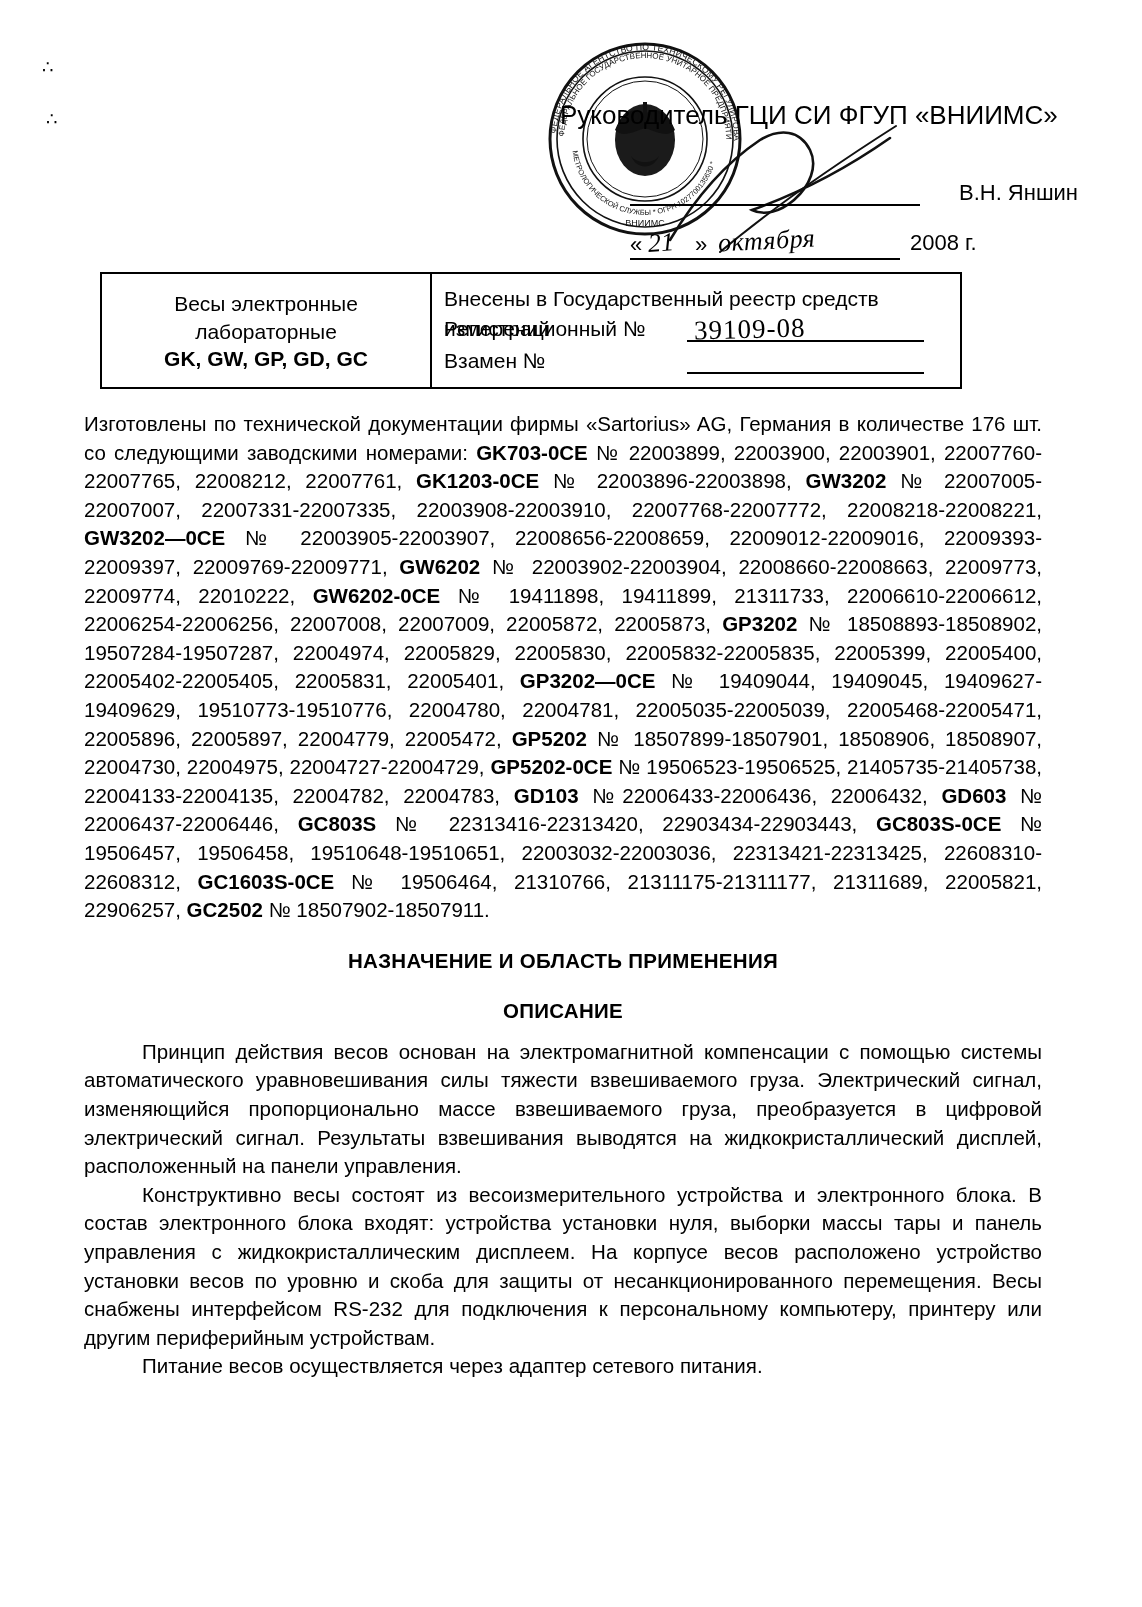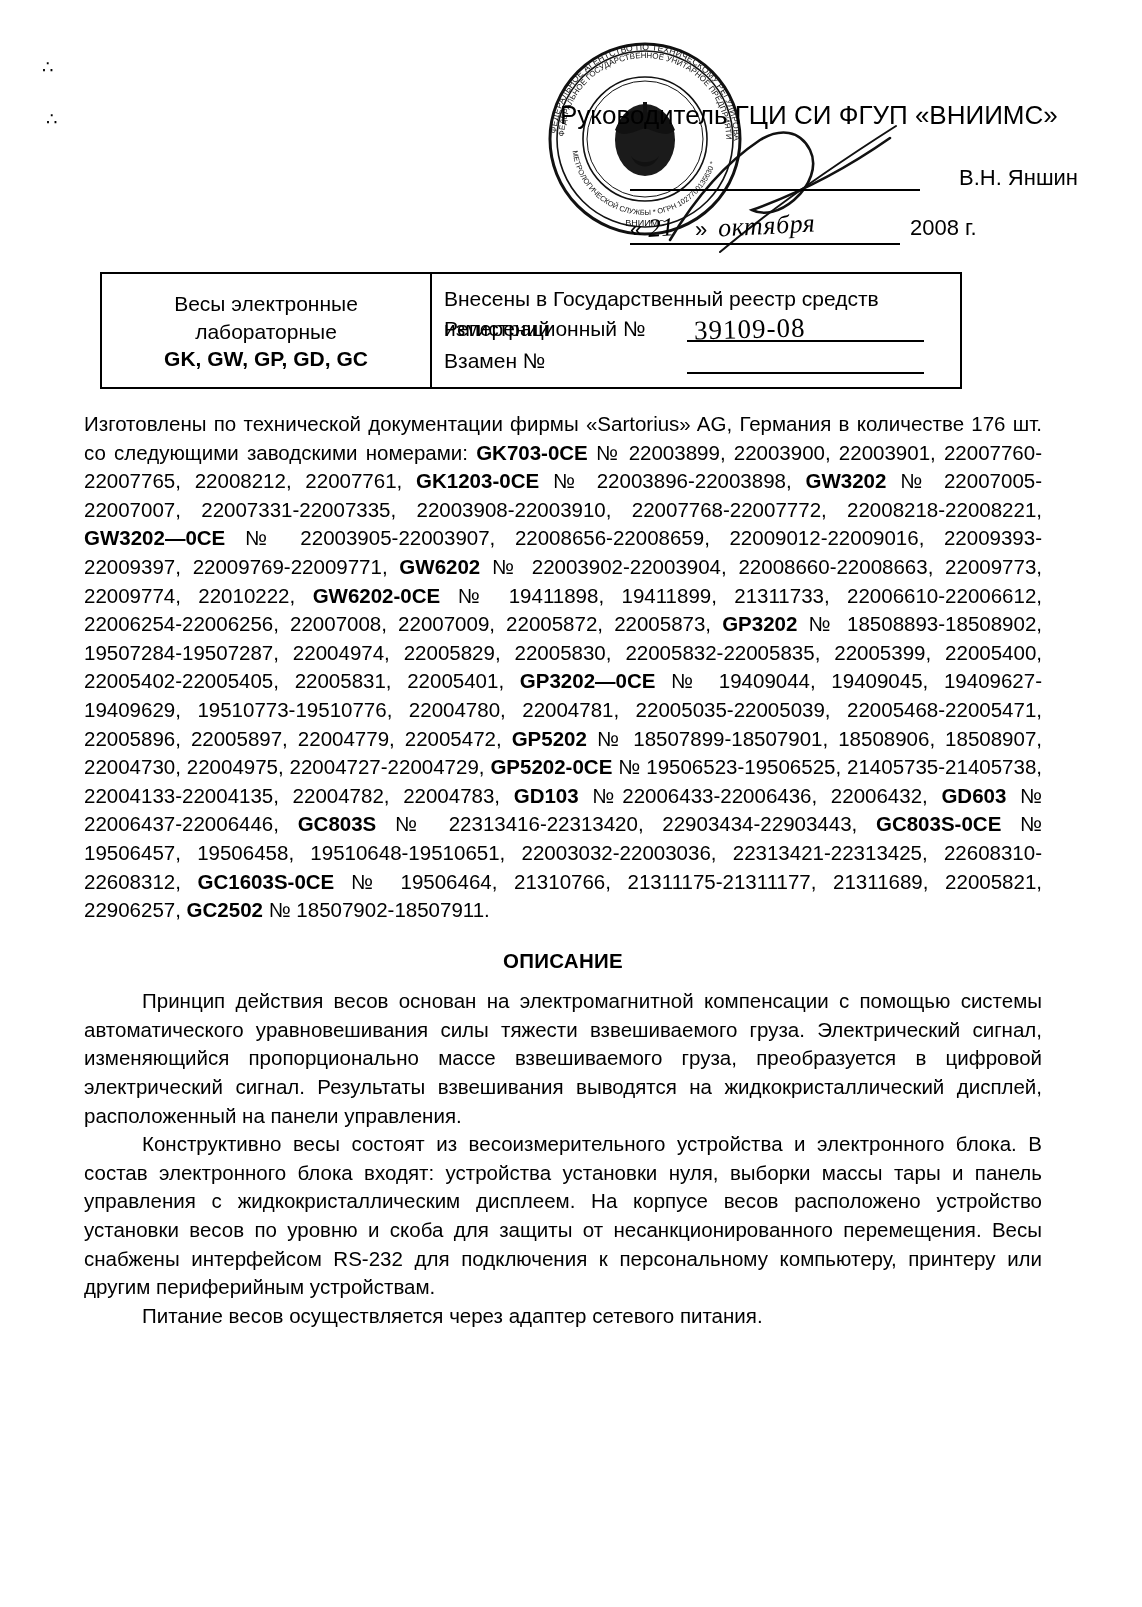--- a/index.html
+++ b/index.html
@@ -40,21 +40,21 @@
     font-weight: bold;
     letter-spacing: 0.5px;
     margin-left: 140px;
   }
   .approval-line2 {
     font-size: 26px;
     margin-top: 22px;
     white-space: nowrap;
   }
   .approval-sign-row {
-    margin-top: 34px;
+    margin-top: 49px;
     position: relative;
     height: 30px;
   }
   .sign-rule {
     position: absolute;
     left: 70px;
     top: 24px;
     width: 290px;
     border-bottom: 2px solid #000;
   }
@@ -320,20 +320,21 @@
     </div>
 
     <div class="body-text">
 
       <p class="justify-block">
         <span>Изготовлены по технической документации фирмы «Sartorius» AG, Германия в количестве 176 шт. со следующими заводскими номерами:</span>
         <span id="serial-groups"> <span class="b">GK703-0CE</span><span> № 22003899, 22003900, 22003901, 22007760-22007765, 22008212, 22007761,</span> <span class="b">GK1203-0CE</span><span> № 22003896-22003898,</span> <span class="b">GW3202</span><span> № 22007005-22007007, 22007331-22007335, 22003908-22003910, 22007768-22007772, 22008218-22008221,</span> <span class="b">GW3202—0CE</span><span> № 22003905-22003907, 22008656-22008659, 22009012-22009016, 22009393-22009397, 22009769-22009771,</span> <span class="b">GW6202</span><span> № 22003902-22003904, 22008660-22008663, 22009773, 22009774, 22010222,</span> <span class="b">GW6202-0CE</span><span> № 19411898, 19411899, 21311733, 22006610-22006612, 22006254-22006256, 22007008, 22007009, 22005872, 22005873,</span> <span class="b">GP3202</span><span> № 18508893-18508902, 19507284-19507287, 22004974, 22005829, 22005830, 22005832-22005835, 22005399, 22005400, 22005402-22005405, 22005831, 22005401,</span> <span class="b">GP3202—0CE</span><span> № 19409044, 19409045, 19409627-19409629, 19510773-19510776, 22004780, 22004781, 22005035-22005039, 22005468-22005471, 22005896, 22005897, 22004779, 22005472,</span> <span class="b">GP5202</span><span> № 18507899-18507901, 18508906, 18508907, 22004730, 22004975, 22004727-22004729,</span> <span class="b">GP5202-0CE</span><span> № 19506523-19506525, 21405735-21405738, 22004133-22004135, 22004782, 22004783,</span> <span class="b">GD103</span><span> №22006433-22006436, 22006432,</span> <span class="b">GD603</span><span> № 22006437-22006446,</span> <span class="b">GC803S</span><span> № 22313416-22313420, 22903434-22903443,</span> <span class="b">GC803S-0CE</span><span> № 19506457, 19506458, 19510648-19510651, 22003032-22003036, 22313421-22313425, 22608310-22608312,</span> <span class="b">GC1603S-0CE</span><span> № 19506464, 21310766, 21311175-21311177, 21311689, 22005821, 22906257,</span> <span class="b">GC2502</span><span> № 18507902-18507911.</span></span>
       </p>
 
       <div id="sections-container">
+          <div class="section-head">НАЗНАЧЕНИЕ И ОБЛАСТЬ ПРИМЕНЕНИЯ</div>
           <div class="section-head">ОПИСАНИЕ</div>
           <p class="para">Принцип действия весов основан на электромагнитной компенсации с помощью системы автоматического уравновешивания силы тяжести взвешиваемого груза. Электрический сигнал, изменяющийся пропорционально массе взвешиваемого груза, преобразуется в цифровой электрический сигнал. Результаты взвешивания выводятся на жидкокристаллический дисплей, расположенный на панели управления.</p>
           <p class="para">Конструктивно весы состоят из весоизмерительного устройства и электронного блока. В состав электронного блока входят: устройства установки нуля, выборки массы тары и панель управления с жидкокристаллическим дисплеем. На корпусе весов расположено устройство установки весов по уровню и скоба для защиты от несанкционированного перемещения. Весы снабжены интерфейсом RS-232 для подключения к персональному компьютеру, принтеру или другим периферийным устройствам.</p>
           <p class="para">Питание весов осуществляется через адаптер сетевого питания.</p>
         </div>
 
     </div>
 
   </div>
 </div>

